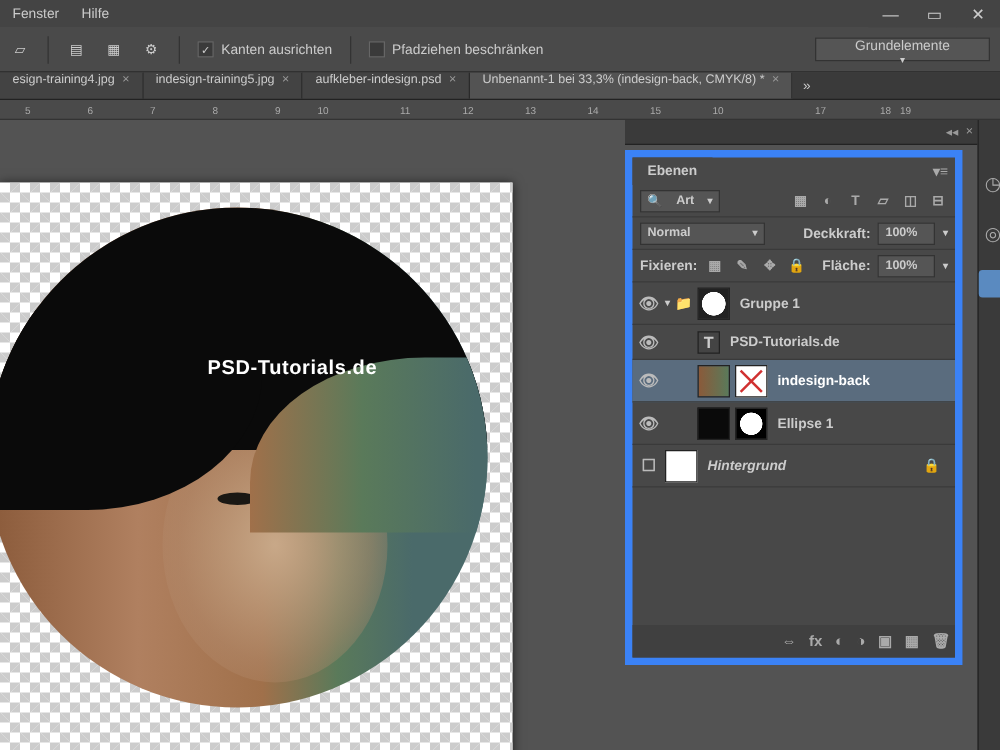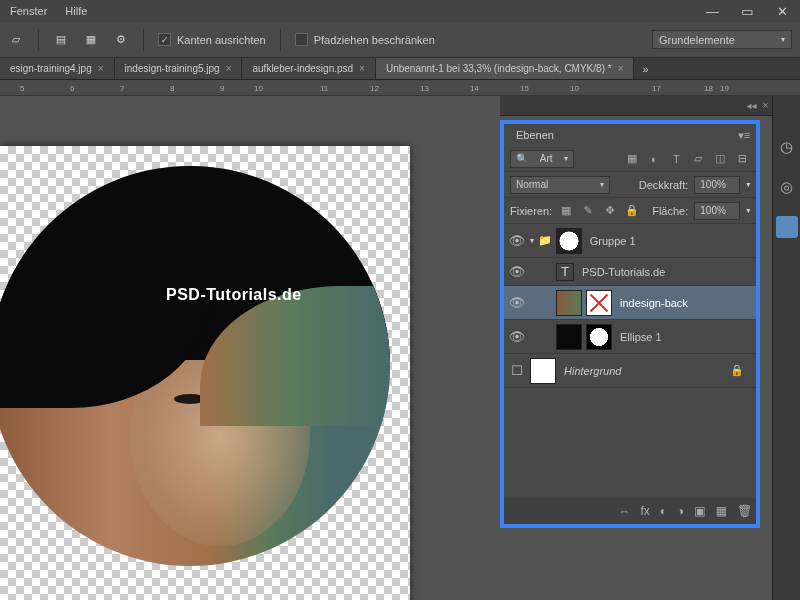--- a/index.html
+++ b/index.html
@@ -8,24 +8,24 @@
     .menubar { height: 22px; background: #444; display: flex; align-items: center; padding: 0 10px; }
     .menubar span { margin-right: 18px; cursor: default; }
     .win-controls { position: absolute; right: 0; top: 0; display: flex; }
     .win-btn { width: 35px; height: 22px; display: flex; align-items: center; justify-content: center; color: #ccc; font-size: 13px; background: #444; }
     
     .toolbar { height: 36px; background: #4a4a4a; border-bottom: 1px solid #2a2a2a; display: flex; align-items: center; padding: 0 8px; gap: 14px; }
     .tb-icon { width: 16px; height: 16px; display: flex; align-items: center; justify-content: center; color: #ccc; }
     .tb-sep { width: 1px; height: 22px; background: #333; }
     .tb-check { display: flex; align-items: center; gap: 6px; }
     .tb-checkbox { width: 13px; height: 13px; border: 1px solid #666; background: #3a3a3a; display: flex; align-items: center; justify-content: center; font-size: 9px; color: #ccc; }
-    .tb-dropdown { margin-left: auto; width: 140px; height: 19px; background: #555; border: 1px solid #333; display: flex; align-items: center; padding: 0 6px; justify-content: space-between; }
+    .tb-dropdown { margin-left: auto; width: 140px; height: 19px; background: #555; border: 1px solid #333; display: flex; align-items: center; padding: 0 6px; justify-content: space-between; flex-direction: column; }
     
     .tabs-row { height: 22px; background: #3a3a3a; display: flex; overflow: hidden; border-bottom: 1px solid #222; }
-    .tab { padding: 0 10px; display: flex; align-items: center; gap: 6px; background: #434343; border-right: 1px solid #2a2a2a; white-space: nowrap; font-size: 10px; }
+    .tab { padding: 0 10px; display: flex; align-items: flex-start; gap: 6px; background: #434343; border-right: 1px solid #2a2a2a; white-space: nowrap; font-size: 10px; }
     .tab.active { background: #535353; }
     .tab-x { font-size: 10px; color: #999; }
     .tab-overflow { padding: 0 8px; display: flex; align-items: center; }
     
     .ruler-h { height: 16px; background: #4a4a4a; border-bottom: 1px solid #333; position: relative; overflow: hidden; }
     .ruler-tick { position: absolute; top: 4px; font-size: 8px; color: #aaa; }
     
     .main-area { display: flex; height: calc(600px - 22px - 36px - 22px - 16px); }
     .canvas { flex: 1; background: #535353; position: relative; overflow: hidden; }
     .artboard { position: absolute; left: 0; top: 50px; width: 410px; height: 500px; background-image: linear-gradient(45deg,#ccc 25%,transparent 25%),linear-gradient(-45deg,#ccc 25%,transparent 25%),linear-gradient(45deg,transparent 75%,#ccc 75%),linear-gradient(-45deg,transparent 75%,#ccc 75%); background-size: 16px 16px; background-position: 0 0,0 8px,8px -8px,-8px 0; background-color:#fff; box-shadow: 0 0 8px rgba(0,0,0,.6); }
@@ -39,21 +39,21 @@
     .wave-cut { position:absolute; right:-10px; bottom:-68px; width:200px; height:140px; background: linear-gradient(90deg,#a0704a 0%,#5a7a5a 45%,#4a6a6a 90%); border-radius: 140px 0 0 0 / 100px 0 0 0; }
     .brand-text { position:absolute; left:44%; top:30%; color:#fff; font-size:16px; font-weight:bold; letter-spacing:.5px; }
     
     .right-col { width: 300px; display: flex; }
     .right-wrap { flex:1; display:flex; flex-direction:column; }
     .narrow-strip { width: 28px; background: #3a3a3a; display:flex; flex-direction:column; align-items:center; padding-top:40px; gap:18px; border-left:1px solid #222; }
     .strip-icon { width:22px; height:22px; display:flex; align-items:center; justify-content:center; font-size:15px; color:#aaa; }
     .strip-icon.blue { background:#5a8ac0; border-radius:3px; }
     
     .panel-top-bar { height:20px; background:#3a3a3a; display:flex; justify-content:flex-end; align-items:center; padding-right:4px; gap:6px; font-size:10px; color:#999; border-bottom:1px solid #222; }
-    .panel { background: #484848; border: 4px solid #3b82f6; margin: 4px 12px 0 0; }
+    .panel { background: #484848; border: 6px solid #3b82f6; margin: 4px 12px 0 0; font-weight: bold; }
     .panel-tab { height: 22px; display: flex; align-items: center; }
     .panel-tab-name { background: #484848; padding: 0 12px; height: 100%; display: flex; align-items: center; font-size: 11px; }
     .panel-menu { margin-left: auto; padding: 0 6px; color: #aaa; }
     
     .panel-row { display: flex; align-items: center; height: 26px; padding: 0 6px; gap: 6px; border-bottom: 1px solid #3a3a3a; }
     .select-box { background: #555; border: 1px solid #333; height: 18px; display: flex; align-items: center; padding: 0 5px; justify-content: space-between; font-size: 10px; }
     .mini-icon { width: 16px; height: 16px; display: flex; align-items: center; justify-content: center; font-size: 11px; color: #aaa; }
     
     .layers-list { }
     .layer { display:flex; align-items:center; height:34px; padding:0 4px; border-bottom:1px solid #3a3a3a; gap:4px; }

